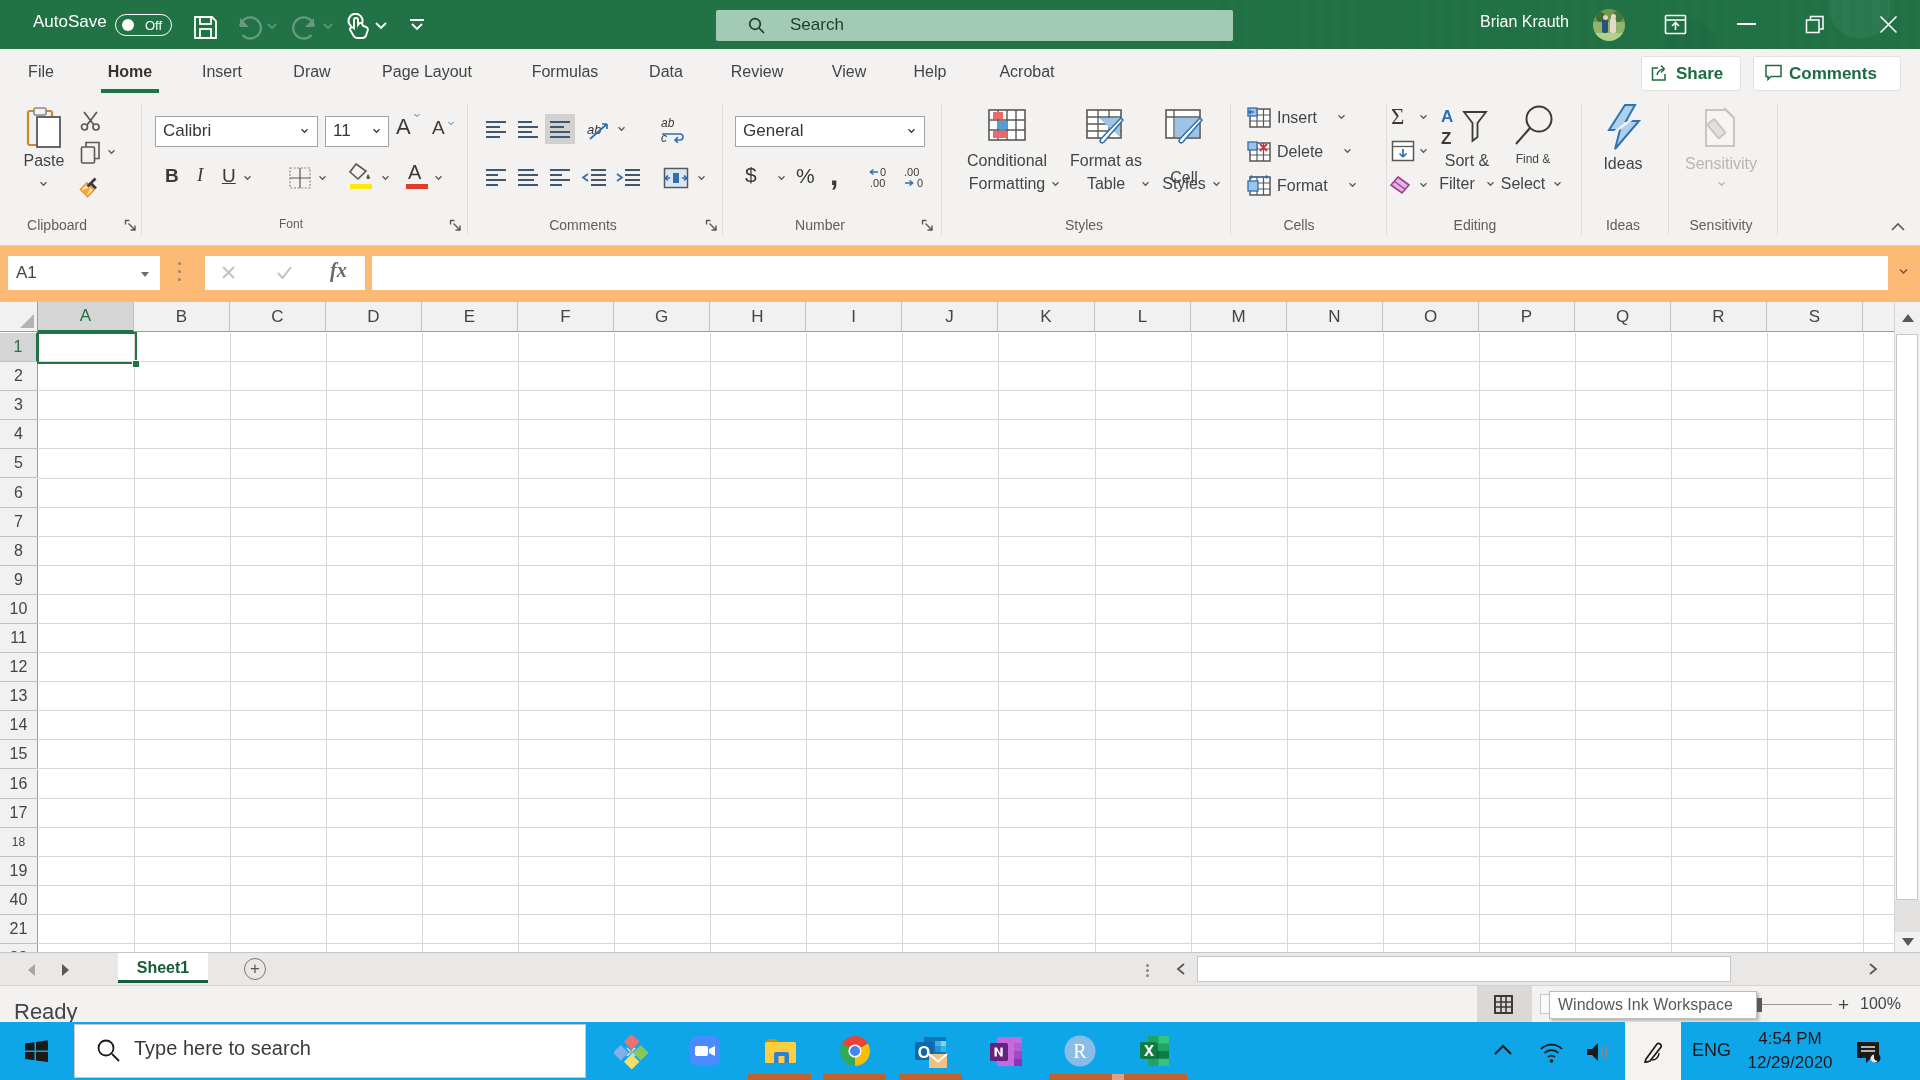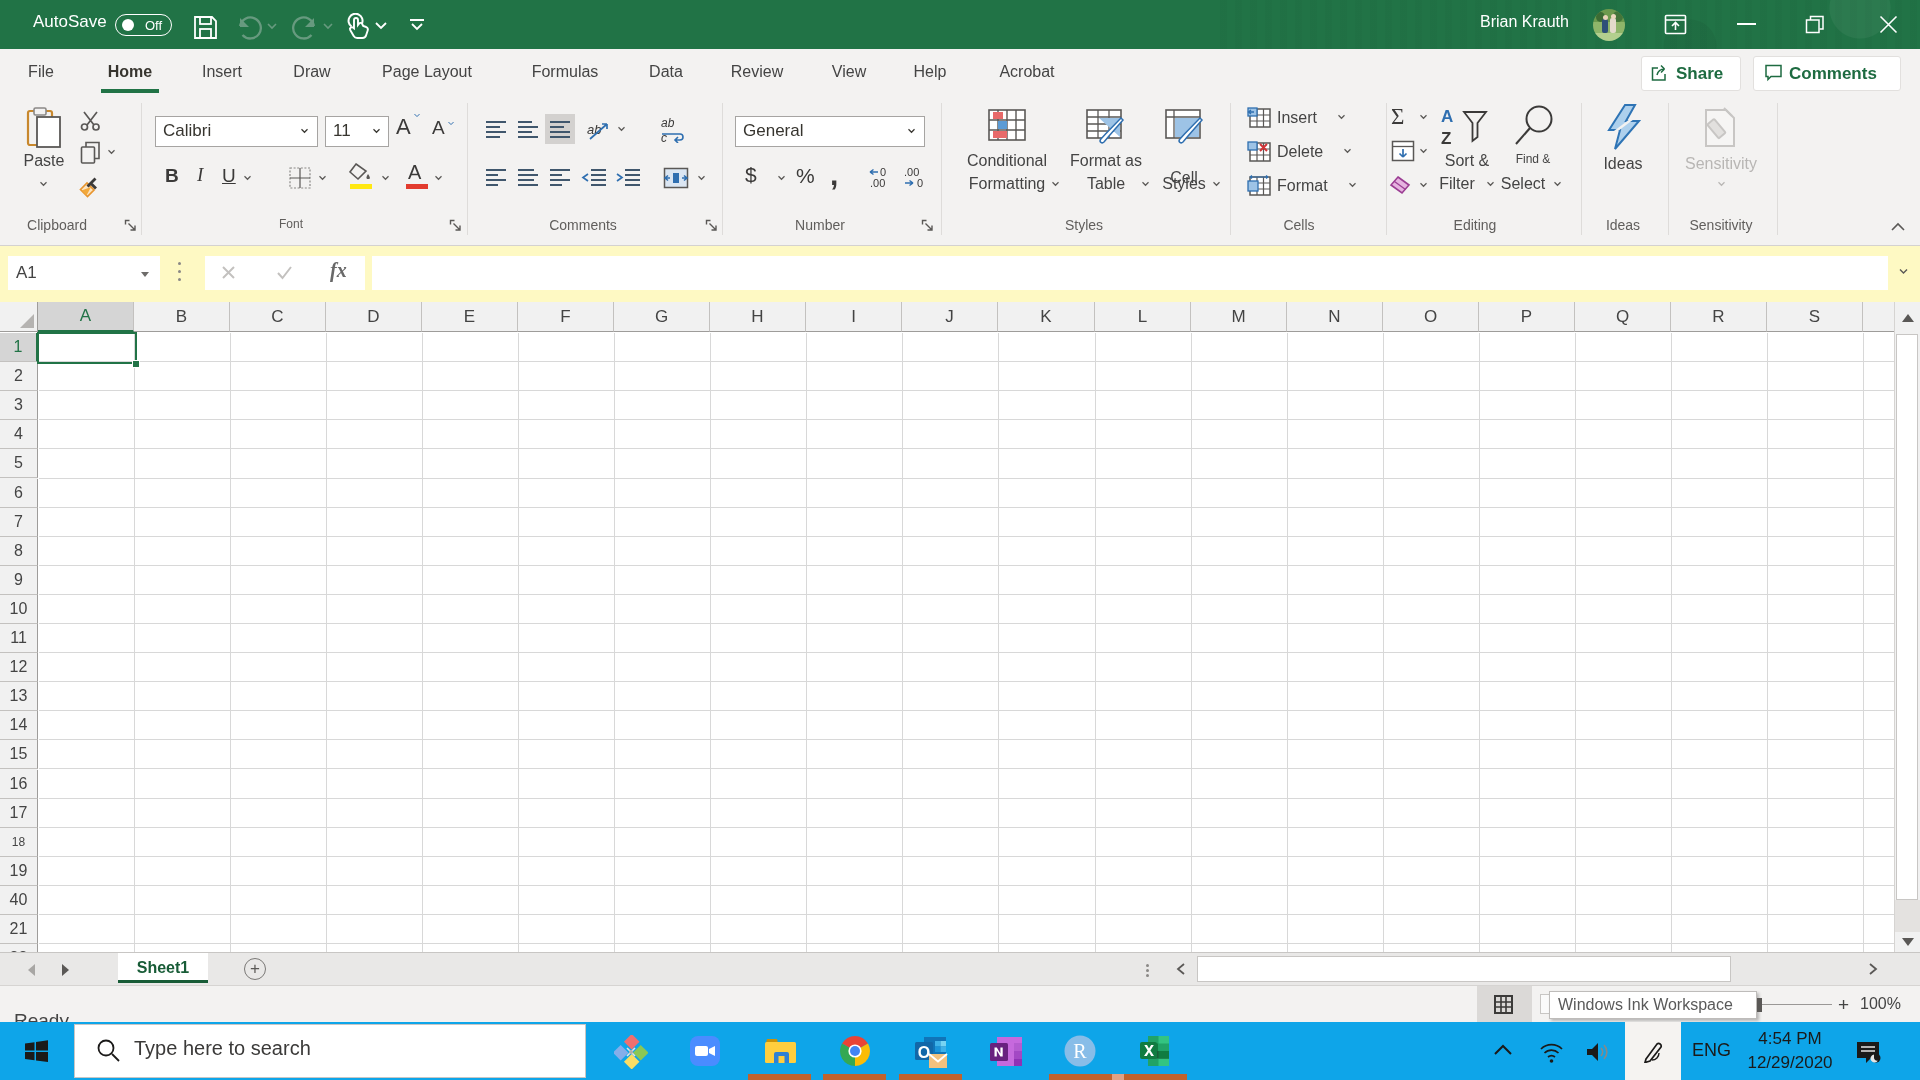--- a/index.html
+++ b/index.html
@@ -35,20 +35,27 @@
 <svg class="a" style="left:344px;top:13px" width="26" height="27" viewBox="0 0 26 27" fill="none" stroke="#fff" stroke-width="2">
       <path d="M7.5 13.5 a7 7 0 1 1 10.5 -3"></path>
       <path d="M10 12 v-5 a2 2 0 0 1 4 0 v5 l1.2-1.5 a1.8 1.8 0 0 1 3 .5 l1 2 3 1 c1.5 .7 2 2 1.5 3.5 l-1.5 4.5 a4 4 0 0 1 -4 3 h-5 a4 4 0 0 1 -3.5 -2 l-3.5 -6 c-1 -1.8 1 -3.5 2.8 -2.5 l1 .8 z" stroke-width="1.9"></path>
     </svg>
 <svg class="a" style="left:374px;top:21px" width="14" height="9" viewBox="0 0 14 9" fill="none" stroke="#fff" stroke-width="1.8">
       <path d="M2 2 l5 5 l5-5"></path>
     </svg>
 <svg class="a" style="left:408px;top:18px" width="18" height="13" viewBox="0 0 18 13" fill="none" stroke="#fff" stroke-width="1.8">
       <path d="M2 2 h14 M4 6 l5 5 l5-5" fill="none"></path>
     </svg>
+<div class="a" style="left:716px;top:10px;width:517px;height:31px;background:#a3cab5;border-radius:2px;">
+      <svg class="a" style="left:32px;top:7px" width="17" height="17" viewBox="0 0 17 17" fill="none" stroke="#1d3b2a" stroke-width="1.7">
+        <circle cx="7" cy="7" r="5.3"></circle>
+        <path d="M11 11 L16 16"></path>
+      </svg>
+      <div class="a" style="left:74px;top:5px;font-size:17px;color:#1d3b2a">Search</div>
+    </div>
 <div class="a" style="left:1480px;top:13px;color:#fff;font-size:16px;">Brian Krauth</div>
 <div class="a" style="left:1593px;top:9px;width:32px;height:32px;border-radius:50%;background:linear-gradient(to bottom, #6d9a4e 0 40%, #8fb56a 40% 75%, #b3cf8e 75%);overflow:hidden">
       <div class="a" style="left:3px;top:3px;width:9px;height:10px;background:#3c6b34;border-radius:50%"></div>
       <div class="a" style="left:20px;top:2px;width:10px;height:11px;background:#44753a;border-radius:50%"></div>
       <div class="a" style="left:9px;top:10px;width:6px;height:14px;background:#2d4f78;border-radius:2px"></div>
       <div class="a" style="left:17px;top:9px;width:6px;height:15px;background:#e3dacb;border-radius:2px"></div>
       <div class="a" style="left:10px;top:6px;width:5px;height:5px;background:#e8d3b8;border-radius:50%"></div>
       <div class="a" style="left:18px;top:5px;width:5px;height:5px;background:#ecd8bd;border-radius:50%"></div>
     </div>
 <svg class="a" style="left:1664px;top:14px" width="23" height="21" viewBox="0 0 23 21" fill="none" stroke="#fff" stroke-width="1.6">
@@ -398,21 +405,21 @@
     <rect x="12" y="16" width="9" height="18" rx="1" transform="rotate(-40 16 25)" fill="#e2e0de"></rect>
     <path d="M24 4 l8 8" stroke="#c8c6c4"></path>
   </svg>
 <div class="a" style="left:1661px;top:155px;width:120px;text-align:center;font-size:16px;color:#b8b6b4">Sensitivity</div>
 <svg class="a" style="left:1717px;top:181px" width="9" height="6" viewBox="0 0 10 7" fill="none" stroke="#b8b6b4" stroke-width="1.4">
     <path d="M1.5 1.5 L5 5 L8.5 1.5"></path>
   </svg>
 <svg class="a" style="left:1890px;top:222px" width="16" height="10" viewBox="0 0 16 10" fill="none" stroke="#5a5856" stroke-width="1.6">
     <path d="M2 8 L8 2 L14 8"></path>
   </svg>
-<div class="a" style="left:0;top:246px;width:1920px;height:56px;background:#fef9c3">
+<div class="a" style="left:0;top:246px;width:1920px;height:56px;background:#fdba74">
 <div class="a" style="left:8px;top:10px;width:152px;height:34px;background:#fff"></div>
 <div class="a" style="left:16px;top:17px;font-size:17px;color:#444444">A1</div>
 <svg class="a" style="left:141px;top:26px" width="8" height="5" viewBox="0 0 8 5">
       <path d="M0 0 h8 L4 5 z" fill="#6e6c6a"></path>
     </svg>
 <div class="a" style="left:178px;top:16px;width:3px;height:3px;background:#8a8886;border-radius:50%"></div>
 <div class="a" style="left:178px;top:24px;width:3px;height:3px;background:#8a8886;border-radius:50%"></div>
 <div class="a" style="left:178px;top:32px;width:3px;height:3px;background:#8a8886;border-radius:50%"></div>
 <div class="a" style="left:205px;top:10px;width:160px;height:34px;background:#fff"></div>
 <svg class="a" style="left:221px;top:19px" width="15" height="15" viewBox="0 0 15 15" fill="none" stroke="#c3c1bf" stroke-width="2">
@@ -543,21 +550,21 @@
 <div class="a" style="left:1146px;top:21px;width:3px;height:3px;background:#8a8886;border-radius:50%"></div>
 <svg class="a" style="left:1176px;top:10px" width="9" height="12" viewBox="0 0 9 12">
       <path d="M8 1 L2 6 L8 11" fill="none" stroke="#5a5856" stroke-width="1.8"></path>
     </svg>
 <div class="a" style="left:1197px;top:3px;width:534px;height:26px;background:#fff;border:1px solid #c8c6c4"></div>
 <svg class="a" style="left:1869px;top:10px" width="9" height="12" viewBox="0 0 9 12">
       <path d="M1 1 L7 6 L1 11" fill="none" stroke="#5a5856" stroke-width="1.8"></path>
     </svg>
 </div>
 <div class="a" style="left:0;top:985px;width:1920px;height:37px;background:#f3f2f1;border-top:1px solid #d6d4d2">
-<div class="a" style="left:14px;top:24px;font-size:19px;color:#444444">Ready</div>
+<div class="a" style="left:14px;top:13px;font-size:22px;color:#444444">Ready</div>
 <div class="a" style="left:1477px;top:0;width:55px;height:37px;background:#dbd9d7"></div>
 <svg class="a" style="left:1494px;top:9px" width="19" height="19" viewBox="0 0 19 19" fill="#3b3a39">
       <path d="M0 0 h19 v19 h-19 z M2 2 v15 h15 V2 z" fill-rule="evenodd"></path>
       <path d="M2 7 h15 M2 12 h15 M7 2 v15 M12 2 v15" stroke="#3b3a39" stroke-width="1.6"></path>
     </svg>
 <div class="a" style="left:1540px;top:8px;width:20px;height:20px;border:1px solid #c8c6c4;background:#fafafa"></div>
 <div class="a" style="left:1549px;top:5px;width:208px;height:28px;background:#fff;border:1px solid #bebcba;box-shadow:2px 2px 3px rgba(0,0,0,.25)"></div>
 <div class="a" style="left:1558px;top:10px;font-size:16px;color:#5a5a5a">Windows Ink Workspace</div>
 <div class="a" style="left:1757px;top:12px;width:5px;height:14px;background:#5a5856"></div>
 <div class="a" style="left:1762px;top:18px;width:70px;height:1px;background:#9a9896"></div>

